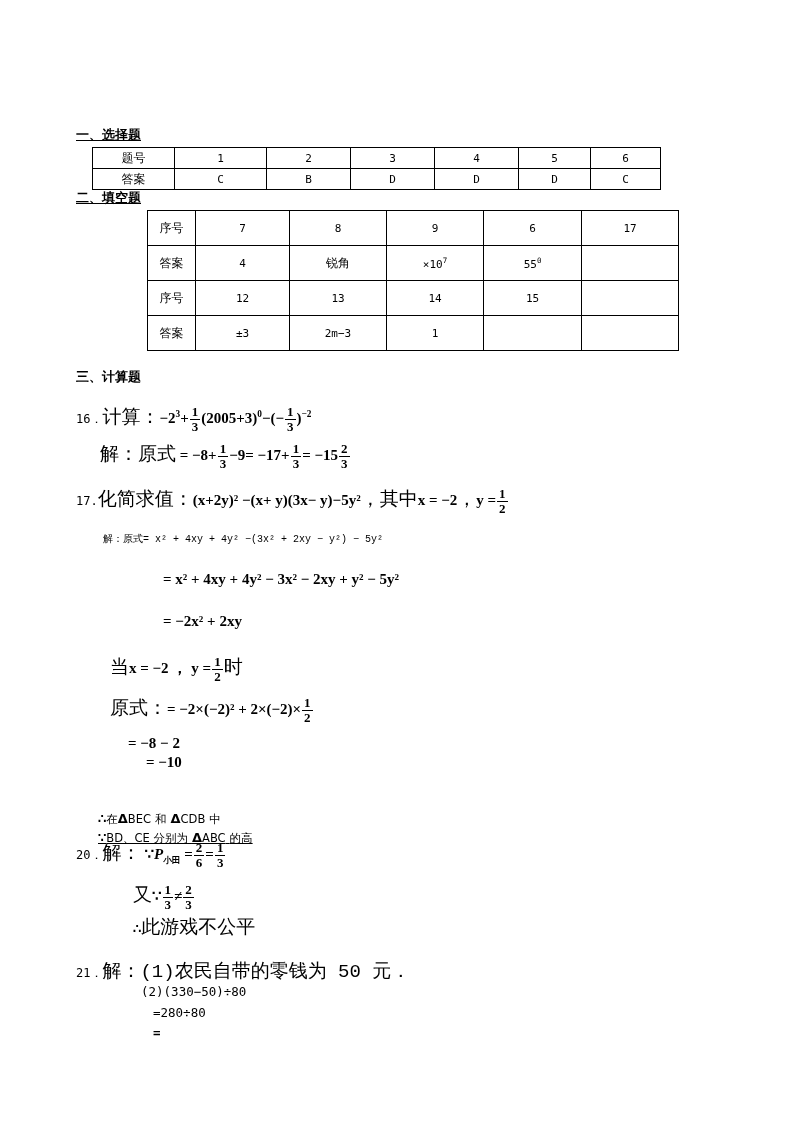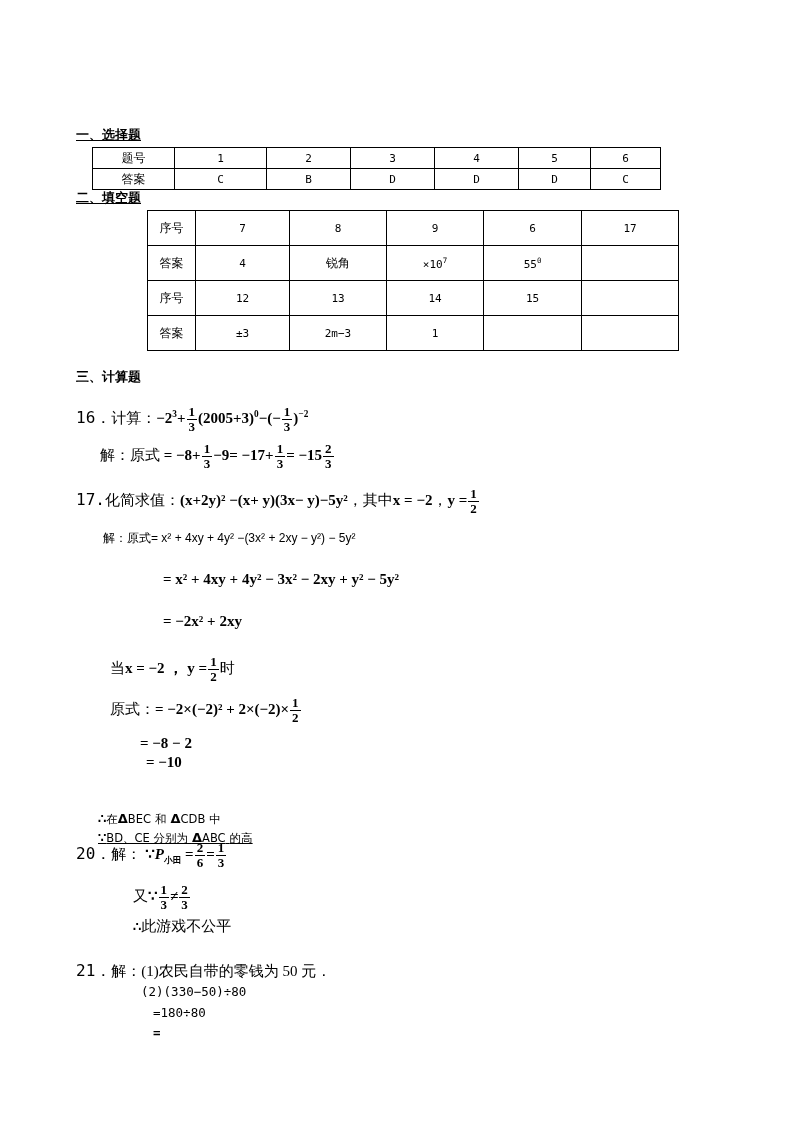--- a/index.html
+++ b/index.html
@@ -79,23 +79,23 @@
   
   .line {
     position: absolute;
     white-space: nowrap;
     font-family: "DejaVu Sans", sans-serif;
     font-size: 12.5px;
     line-height: 1;
   }
   .mnum {
     font-family: "DejaVu Sans Mono", monospace;
-    font-size: 16px;
-  }
-  .cn { font-family: Liberation Serif, serif; font-size: 15px; }
+    font-size: 12px;
+  }
+  .cn { font-family: Liberation Mono, monospace; font-size: 19px; }
   .mathb {
     font-family: "Liberation Serif", serif;
     font-weight: bold;
     font-size: 15px;
     font-style: normal;
   }
   .mathb i { font-style: italic; }
   .mathsm {
     font-family: "DejaVu Sans", sans-serif;
     font-size: 11.5px;
@@ -244,21 +244,21 @@
   </div>
 
   <div class="line" style="left:76px; top:488px;">
     <span class="mnum">17.</span><span class="cn">化简求值：</span><span class="mathb">(x+2y)² −(x+ y)(3x− y)−5y²</span><span class="cn">，其中</span><span class="mathb">x = −2</span><span class="cn">，</span><span class="mathb"><span>y =</span><span class="frac">
           <span class="num">1</span>
           <span class="den">2</span>
         </span></span>
   </div>
 
   <div class="line" style="left:103px; top:532px;">
-    <span class="cn mathb" style="font-weight:normal; font-family:Liberation Sans, sans-serif; font-size:12px;">解：原式=  x² + 4xy + 4y² −(3x² + 2xy − y²) − 5y²</span>
+    <span class="cn mathb" style="font-weight:normal; font-family:Liberation Mono, monospace; font-size:10px;">解：原式=  x² + 4xy + 4y² −(3x² + 2xy − y²) − 5y²</span>
   </div>
 
   <div class="line" style="left:163px; top:572px;">
     <span class="mathb">=  x² + 4xy + 4y² − 3x² − 2xy + y² − 5y²</span>
   </div>
 
   <div class="line" style="left:163px; top:614px;">
     <span class="mathb">=  −2x² + 2xy</span>
   </div>
 
@@ -269,21 +269,21 @@
         </span></span><span class="cn">时</span>
   </div>
 
   <div class="line" style="left:110px; top:697px;">
     <span class="cn">原式：</span><span class="mathb"><span>=  −2×(−2)² + 2×(−2)×</span><span class="frac">
           <span class="num">1</span>
           <span class="den">2</span>
         </span></span>
   </div>
 
-  <div class="line" style="left:140px; top:736px;">
+  <div class="line" style="left:128px; top:736px;">
     <span class="mathb">=  −8 − 2</span>
   </div>
 
   <div class="line" style="left:146px; top:755px;">
     <span class="mathb">=  −10</span>
   </div>
 
 
   <div class="line" style="left:98px; top:831px;text-decoration:underline;">
     <span class="mathb" style="font-size:13px">∵</span><span class="mathsm">BD、CE 分别为</span>&nbsp;<span class="tri bold" style="font-size:13px">Δ</span><span class="mathsm">ABC</span>&nbsp;<span class="mathsm">的高</span>
@@ -320,20 +320,20 @@
 
   <div class="line" style="left:76px; top:963px;">
     <span class="mnum">21．</span><span class="cn">解：</span><span class="cn">(1)农民自带的零钱为 50 元．</span>
   </div>
 
   <div class="line" style="left:141px; top:986px;">
     <span class="mnum" style="font-size:12.5px">(2)(330−50)÷80</span>
   </div>
 
   <div class="line" style="left:153px; top:1007px;">
-    <span class="mnum" style="font-size:12.5px">=180÷80</span>
+    <span class="mnum" style="font-size:12.5px">=280÷80</span>
   </div>
 
   <div class="line" style="left:153px; top:1027px;">
     <span class="mnum bold" style="font-size:12.5px">=</span>
   </div>
 
 </div>
 
 </body></html>

